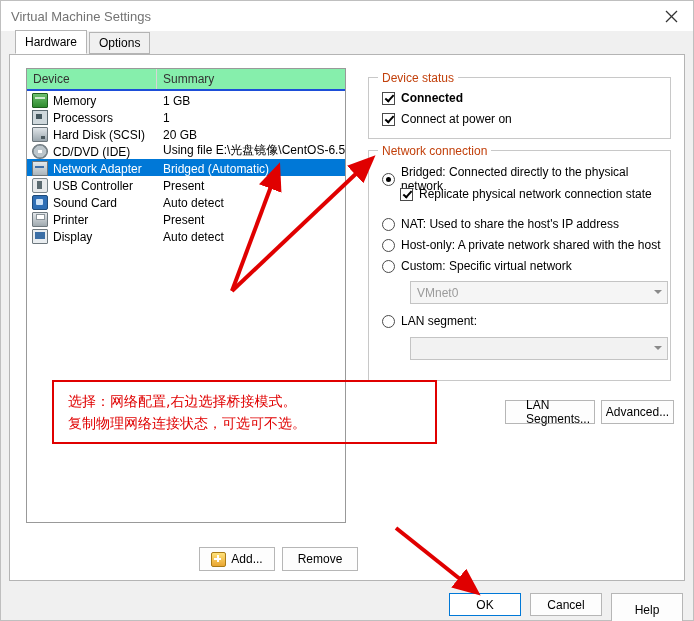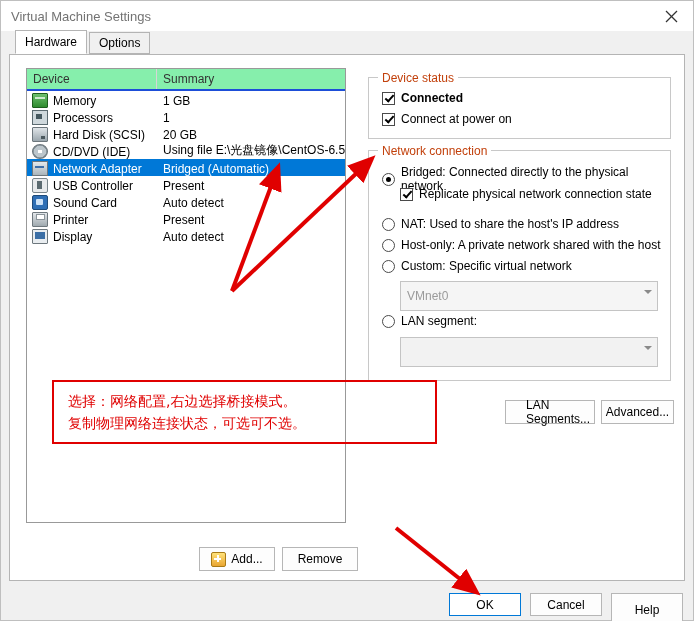--- a/index.html
+++ b/index.html
@@ -211,29 +211,30 @@
   .radio.checked::after {
     content: "";
     position: absolute;
     left: 3px; top: 3px;
     width: 5px; height: 5px;
     border-radius: 50%;
     background: #000;
   }
   .combo {
     position: absolute;
-    height: 30px;
+    height: 23px;
     border: 1px solid #c4c4c4;
     background: #f5f5f5;
     box-sizing: border-box;
     display: flex;
     align-items: center;
     font-size: 12px;
     color: #9b9b9b;
     padding-left: 6px;
+    margin-left: 10px;
   }
   .combo .arrow {
     position: absolute;
     right: 1px; top: 0;
     width: 17px; height: 19px;
     display: flex; align-items: center; justify-content: center;
   }
   .combo .arrow::after {
     content: "";
     border-left: 4px solid transparent;

